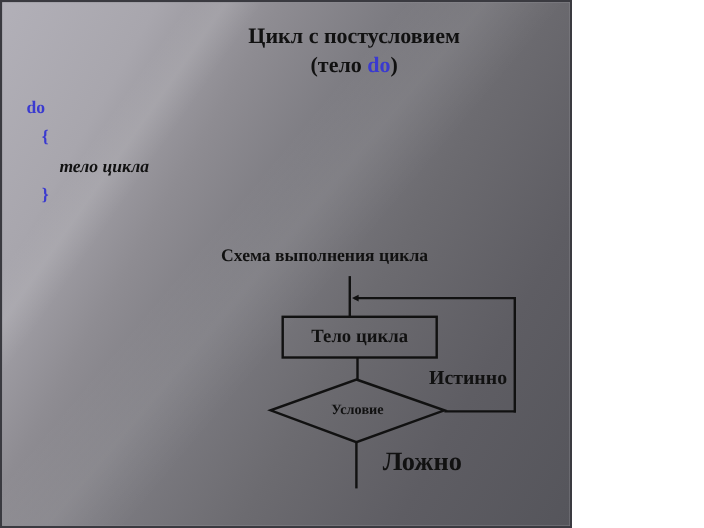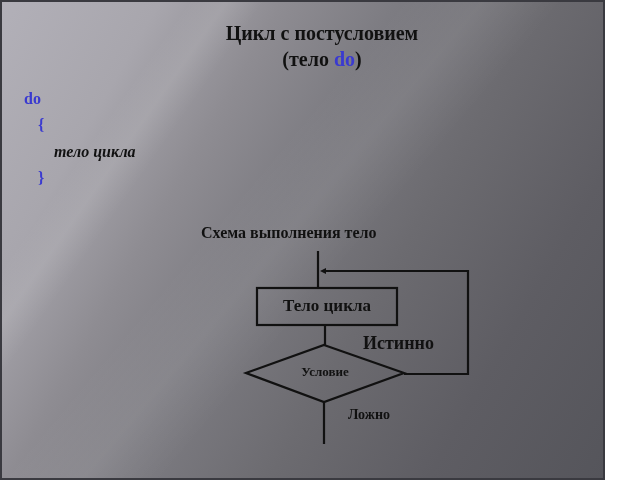--- a/index.html
+++ b/index.html
@@ -1,21 +1,21 @@
 <!DOCTYPE html>
 <html><head>
   <meta charset="utf-8">
   <style>
     html, body { margin: 0; padding: 0; }
     body {
       width: 640px; height: 480px; overflow: hidden;
       font-family: "Liberation Serif", "DejaVu Serif", serif;
     }
     .slide {
-      position: relative; width: 605px; height: 480px; box-sizing: border-box;
+      position: relative; width: 520px; height: 480px; box-sizing: border-box;
       border: 2px solid #3a3a40;
       background:
         linear-gradient(125deg, rgba(255,255,255,0) 0%, rgba(255,255,255,0) 20%, rgba(255,255,255,0.10) 24%, rgba(255,255,255,0) 28%, rgba(255,255,255,0) 100%),
         linear-gradient(130deg, rgba(255,255,255,0) 40%, rgba(255,255,255,0.07) 48%, rgba(255,255,255,0) 56%),
         linear-gradient(120deg, #b2b0b8 0%, #a8a6ad 18%, #8e8c92 32%, #7d7c82 45%, #6c6b70 62%, #5e5d63 80%, #55555b 100%);
     }
     .title {
       position: absolute; left: 0; width: 640px; text-align: center;
       font-weight: bold; font-size: 20px; color: #111;
     }
@@ -43,34 +43,34 @@
 <div class="slide">
 
   <div class="title l1">Цикл с постусловием</div>
   <div class="title l2"><span>(тело </span><span class="kw">do</span><span>)</span></div>
 
   <div class="code" style="left:22px; top:88px;">do</div>
   <div class="code" style="left:36px; top:114px;">{</div>
   <div class="code" style="left:52px; top:141px;"><span class="it">тело цикла</span></div>
   <div class="code" style="left:36px; top:167px;">}</div>
 
-  <div class="scheme-title">Схема выполнения  тело</div>
+  <div class="scheme-title">Схема выполнения  цикла</div>
 
   <svg class="flow" width="640" height="480">
     <g stroke="#111" stroke-width="2.2" fill="none">
       <line x1="316" y1="249" x2="316" y2="286"></line>
       <line x1="466" y1="269" x2="320" y2="269"></line>
       <line x1="466" y1="268" x2="466" y2="373"></line>
       <line x1="402" y1="372" x2="467" y2="372"></line>
       <rect x="255" y="286" width="140" height="37"></rect>
       <line x1="323" y1="323" x2="323" y2="343"></line>
       <polygon points="322,343 402,371 322,400 244,371"></polygon>
       <line x1="322" y1="400" x2="322" y2="442"></line>
     </g>
     <polygon points="318,269 324,266 324,272" fill="#111"></polygon>
   </svg>
 
   <div class="lbl" style="left:255px; top:294px; width:140px; text-align:center; font-size:17px;">Тело цикла</div>
   <div class="lbl" style="left:244px; top:362px; width:158px; text-align:center; font-size:13px;">Условие</div>
-  <div class="lbl" style="left:361px; top:331px; font-size:18px;">Истинно</div>
-  <div class="lbl" style="left:346px; top:405px; font-size:14px;">Ложно</div>
+  <div class="lbl" style="left:388px; top:331px; font-size:18px;">Истинно</div>
+  <div class="lbl" style="left:346px; top:405px; font-size:24px;">Ложно</div>
 
 </div>
 
 </body></html>

